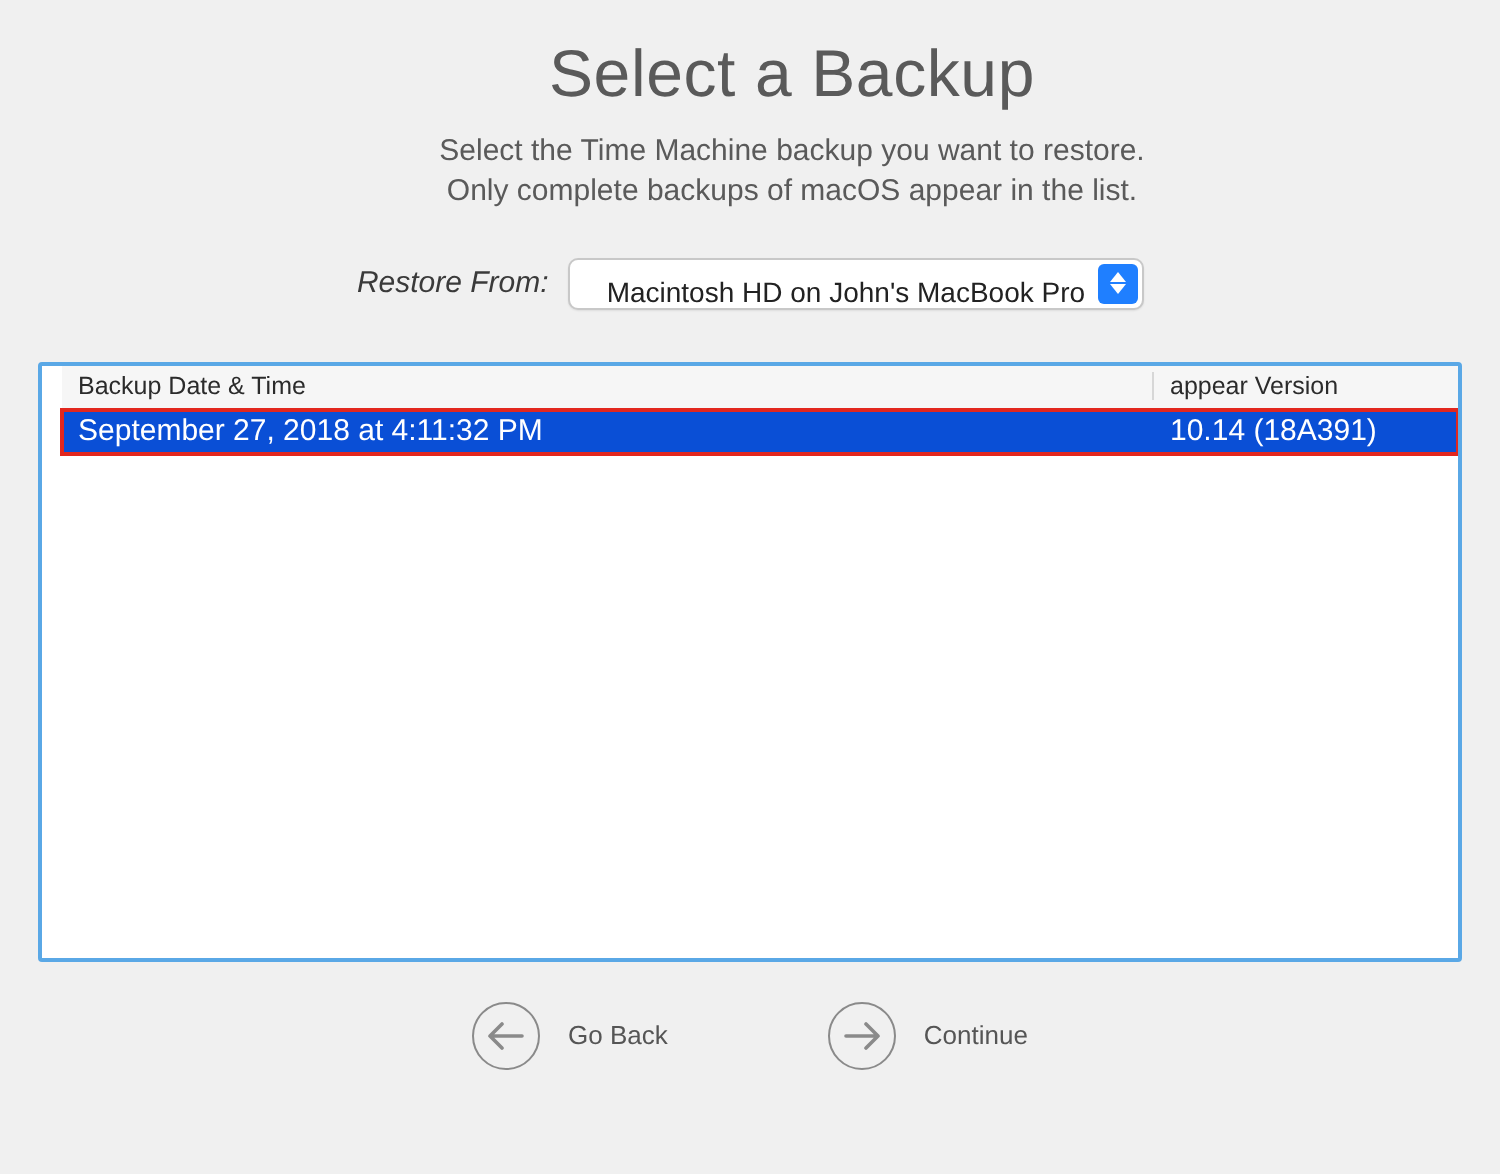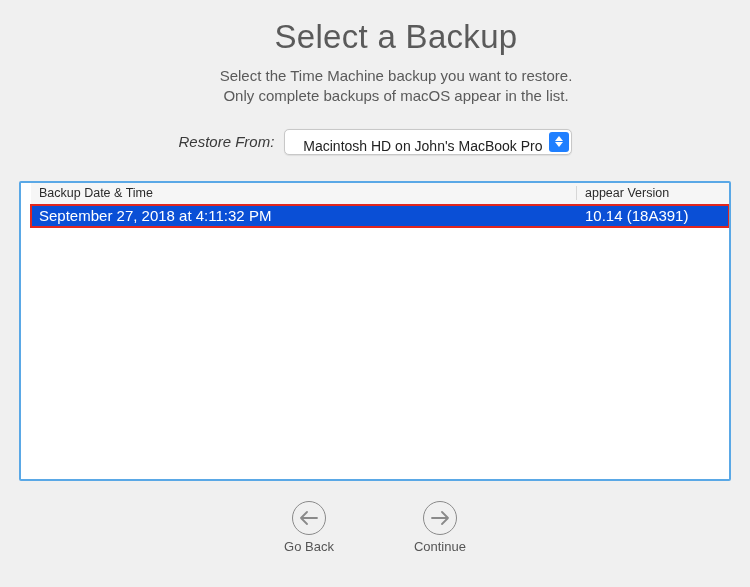--- a/index.html
+++ b/index.html
@@ -156,23 +156,23 @@
     }
 
     .footer {
       margin-top: 20px;
       display: flex;
       gap: 80px;
     }
 
     .footer-btn {
       display: flex;
-      flex-direction: column;
-      align-items: center;
-      gap: 4px;
+      flex-direction: row;
+      align-items: center;
+      gap: 14px;
       cursor: default;
     }
 
     .footer-btn .circle {
       width: 34px;
       height: 34px;
       border: 1.8px solid #8a8a8a;
       border-radius: 50%;
       display: flex;
       align-items: center;

